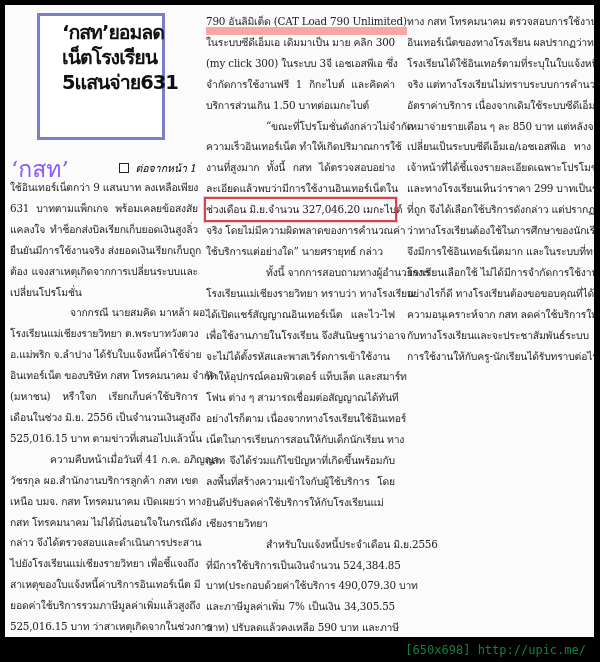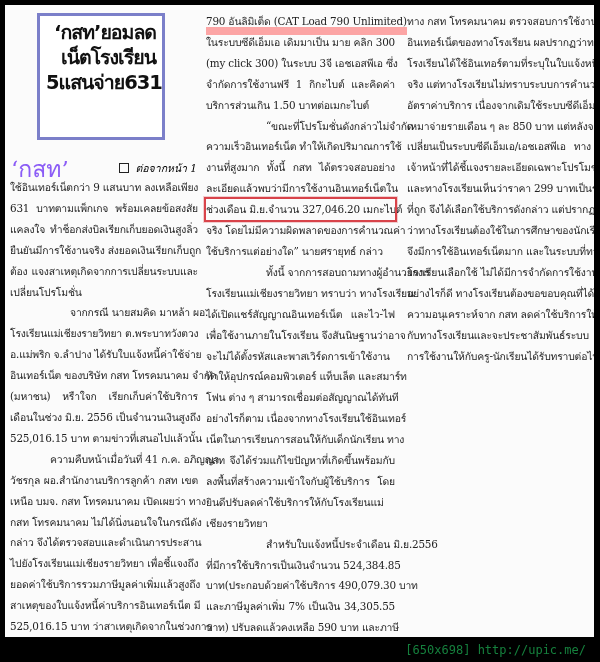--- a/index.html
+++ b/index.html
@@ -31,21 +31,21 @@
     .col1 { left: 5px; width: 188px; }
     .col2 { left: 201px; width: 189px; }
     .col3 { left: 402px; width: 184px; }
 
     .headline-box {
       position: absolute;
       left: 32px; top: 8px;
       width: 128px; height: 127px;
       border: 3px solid #7b7fc9;
       background: #fff;
-      padding: 4px 6px 2px 6px;
+      padding: 4px 6px 2px 22px;
       box-sizing: border-box;
     }
     .hl {
       font-family: "DejaVu Sans", sans-serif;
       font-weight: bold;
       font-size: 19.5px;
       line-height: 25px;
       color: #111;
       text-align: right;
       white-space: nowrap;
@@ -117,22 +117,22 @@
     <p>อินเทอร์เน็ต ของบริษัท กสท โทรคมนาคม จำกัด</p>
     <p>(มหาชน) หรืาใจก เรียกเก็บค่าใช้บริการ</p>
     <p>เดือนในช่วง มิ.ย. 2556 เป็นจำนวนเงินสูงถึง</p>
     <p>525,016.15 บาท ตามข่าวที่เสนอไปแล้วนั้น</p>
     <p class="indent" style="padding-left:40px">ความคืบหน้าเมื่อวันที่ 41 ก.ค. อภิญญา</p>
     <p>วัชรกุล ผอ.สำนักงานบริการลูกค้า กสท เขต</p>
     <p>เหนือ บมจ. กสท โทรคมนาคม เปิดเผยว่า ทาง</p>
     <p>กสท โทรคมนาคม ไม่ได้นิ่งนอนใจในกรณีดัง</p>
     <p>กล่าว จึงได้ตรวจสอบและดำเนินการประสาน</p>
     <p>ไปยังโรงเรียนแม่เชียงรายวิทยา เพื่อชี้แจงถึง</p>
+    <p>สาเหตุของใบแจ้งหนี้ค่าบริการอินเทอร์เน็ต มี</p>
     <p>ยอดค่าใช้บริการรวมภาษีมูลค่าเพิ่มแล้วสูงถึง</p>
-    <p>สาเหตุของใบแจ้งหนี้ค่าบริการอินเทอร์เน็ต มี</p>
     <p>525,016.15 บาท ว่าสาเหตุเกิดจากในช่วงการ</p>
   </div>
 
   <div class="col col2">
     <p><span class="hl-green">790 อันลิมิเต็ด (CAT Load 790 Unlimited)</span></p>
     <p>ในระบบซีดีเอ็มเอ เดิมมาเป็น มาย คลิก 300</p>
     <p>(my click 300) ในระบบ 3จี เอชเอสพีเอ ซึ่ง</p>
     <p>จำกัดการใช้งานฟรี 1 กิกะไบต์ และคิดค่า</p>
     <p class="last">บริการส่วนเกิน 1.50 บาทต่อเมกะไบต์</p>
     <p class="indent">“ขณะที่โปรโมชั่นดังกล่าวไม่จำกัด</p>

